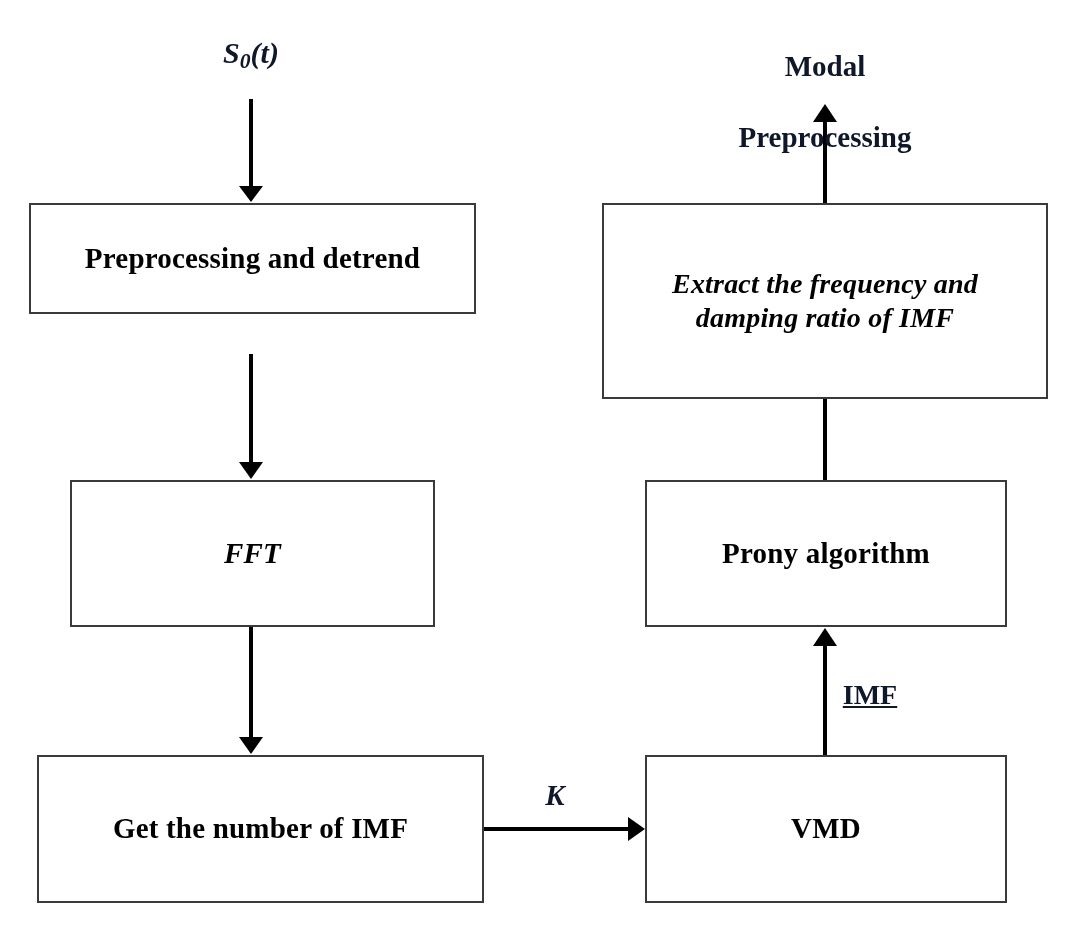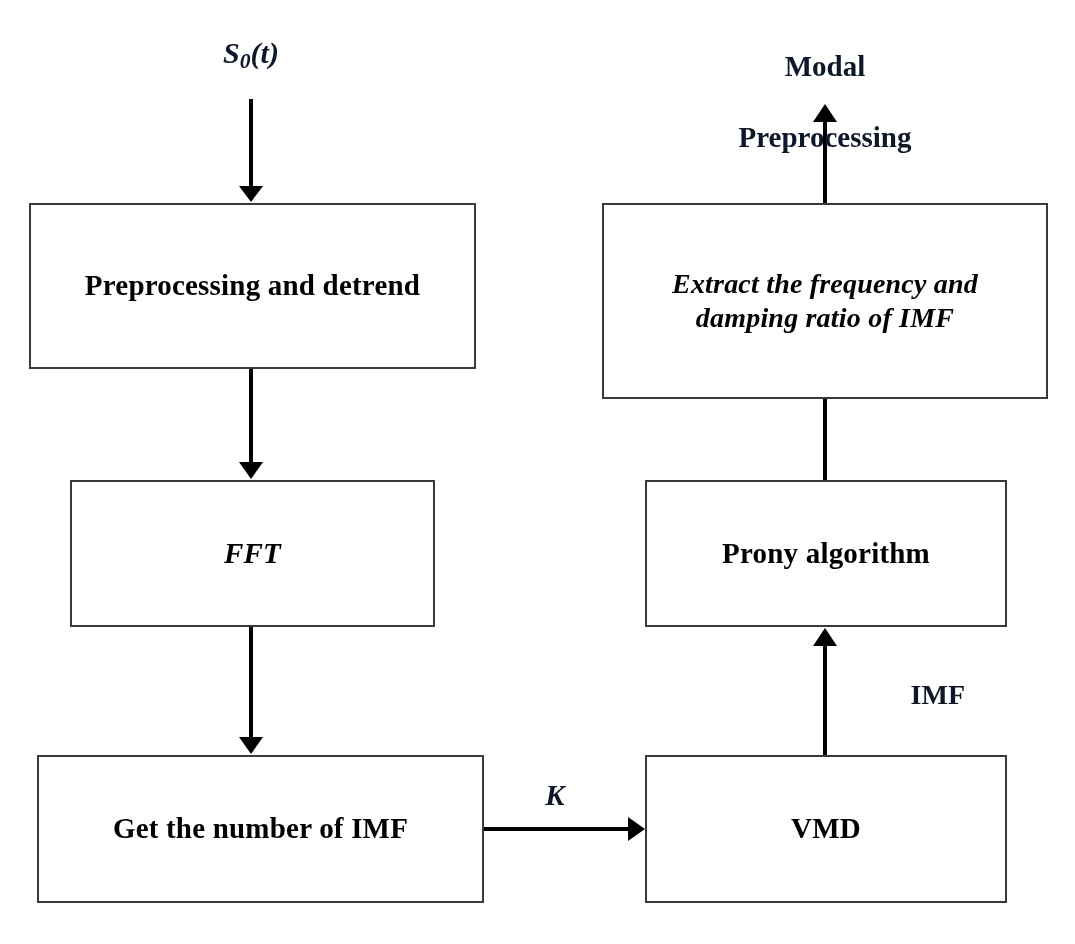--- a/index.html
+++ b/index.html
@@ -28,21 +28,21 @@
     text-align: center;
   }
   .box .box-label {
     font-weight: bold;
     color: #000000;
     line-height: 1.22;
     letter-spacing: 0.2px;
     white-space: pre-line;
   }
 
-  .box-preprocessing { left: 29px;  top: 203px; width: 447px; height: 166px; }
+  .box-preprocessing { left: 29px;  top: 203px; width: 447px; height: 111px; }
   .box-fft           { left: 70px;  top: 480px; width: 365px; height: 147px; font-style: italic; }
   .box-getnumber     { left: 21px;  top: 755px; width: 447px; height: 148px; margin-left: 16px; }
   .box-extract       { left: 602px; top: 203px; width: 446px; height: 196px; font-style: italic; }
   .box-prony         { left: 645px; top: 480px; width: 362px; height: 147px; }
   .box-vmd           { left: 645px; top: 755px; width: 362px; height: 148px; }
 
   .fs-28 { font-size: 28px; }
   .fs-29 { font-size: 29px; }
 
   
@@ -50,21 +50,21 @@
     position: absolute;
     color: #0f172a;
     font-weight: bold;
     text-align: center;
     line-height: 1.22;
     white-space: pre-line;
   }
   .label-input   { left: 151px; top: 35px;  width: 200px; font-size: 30px; font-style: italic; }
   .label-output  { left: 725px; top: 14px;  width: 200px; font-size: 29px; }
   .label-k       { left: 515px; top: 778px; width: 80px;  font-size: 29px; font-style: italic; }
-  .label-imf     { left: 875px; top: 678px; width: 90px;  font-size: 28px; text-align: right; }
+  .label-imf     { left: 825px; top: 678px; width: 90px;  font-size: 28px; text-align: center; text-decoration: underline; }
 
   .sub {
     font-size: 0.72em;
     vertical-align: -0.22em;
   }
 
   
   #connectors {
     position: absolute;
     left: 0;

